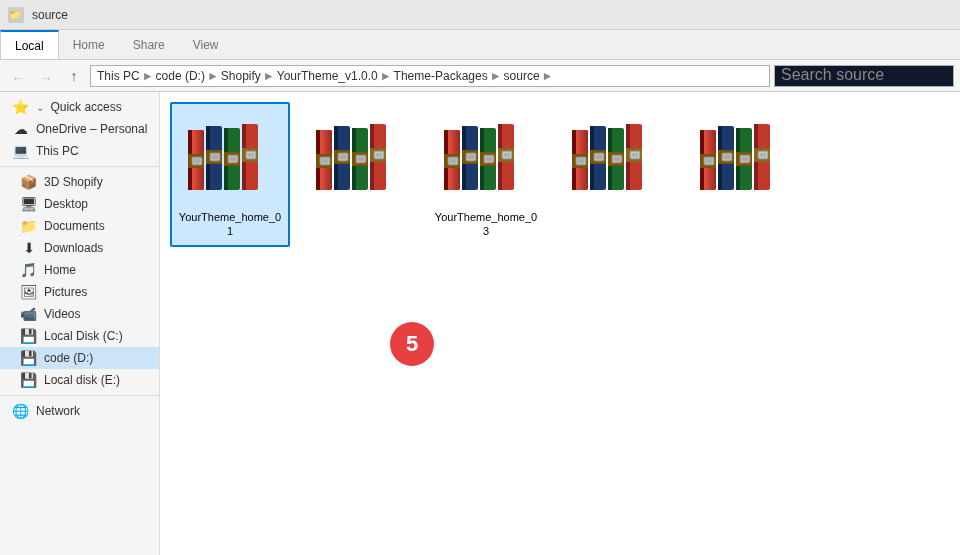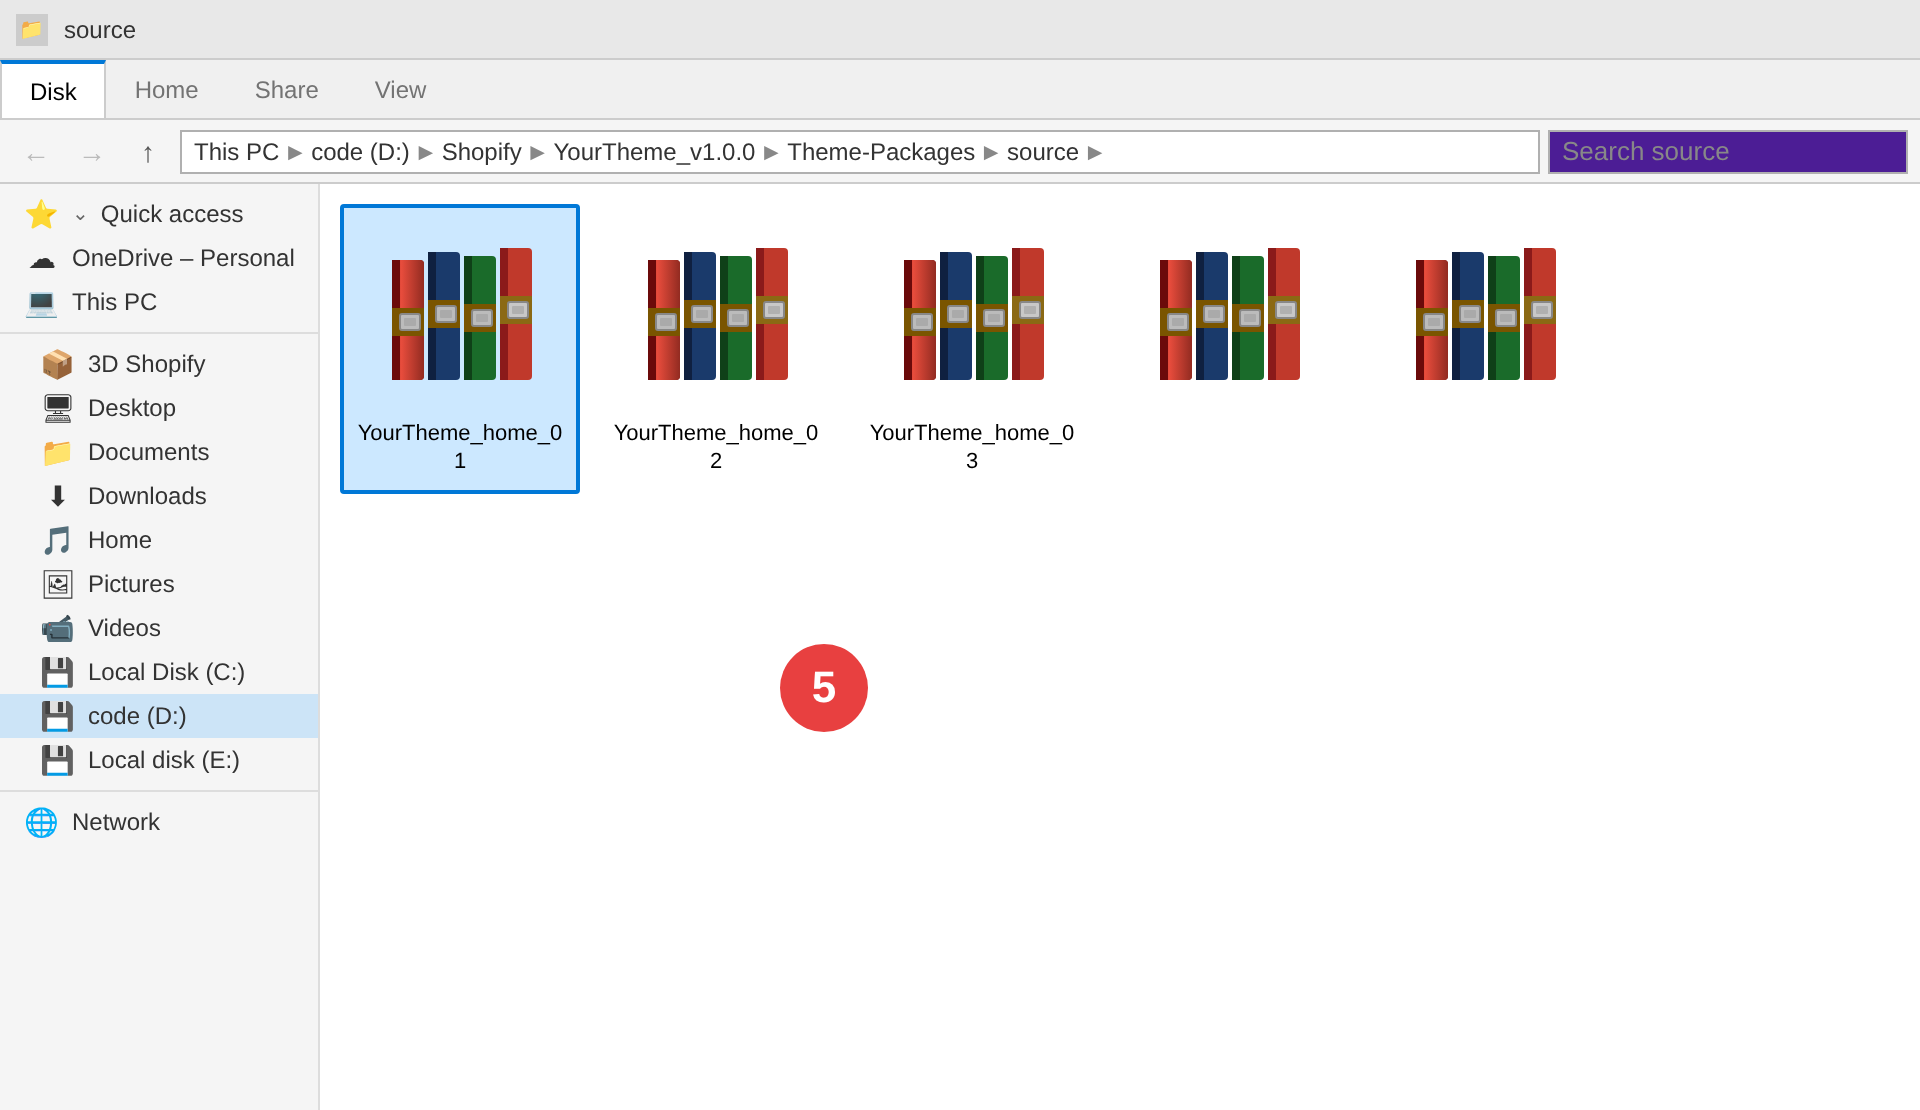--- a/index.html
+++ b/index.html
@@ -68,25 +68,24 @@
       align-items: center;
       padding: 0 6px;
       font-size: 12px;
       color: #333;
     }
     .path-sep { color: #888; margin: 0 2px; }
     .search-box {
       width: 180px;
       height: 22px;
       border: 1px solid #b0b0b0;
-      background: #4c1d95;
+      background: #0f172a;
       padding: 0 6px;
-      font-size: 13px;
-      display: flex;
-      align-items: center;
+      font-size: 16px;
+      display: flex;
       color: #888;
     }
 
     
     .main-layout {
       display: flex;
       height: calc(555px - 30px - 30px - 32px);
     }
 
     
@@ -121,21 +120,21 @@
     .file-grid {
       display: flex;
       flex-wrap: wrap;
       gap: 8px;
       align-content: flex-start;
     }
     .file-item {
       width: 120px;
       display: flex;
       flex-direction: column;
-      align-items: flex-end;
+      align-items: flex-start;
       padding: 6px;
       cursor: pointer;
       border: 2px solid transparent;
       border-radius: 2px;
     }
     .file-item.selected {
       border-color: #0078d7;
       background: #cce8ff;
     }
     .file-icon-wrapper {
@@ -182,21 +181,21 @@
 <body>
 
 <div class="title-bar">
   <div class="title-bar-icons">
     <div class="title-icon">📁</div>
   </div>
   <span class="title-text">source</span>
 </div>
 
 <div class="ribbon">
-  <div class="ribbon-tab active">Disk</div>
+  <div class="ribbon-tab active">Local</div>
   <div class="ribbon-tab">Home</div>
   <div class="ribbon-tab">Share</div>
   <div class="ribbon-tab">View</div>
 </div>
 
 <div class="address-bar">
   <button class="nav-btn disabled">←</button>
   <button class="nav-btn disabled">→</button>
   <button class="nav-btn">↑</button>
   <div class="address-path">
@@ -361,21 +360,20 @@
 
     <defs>
       <linearGradient id="grad1" x1="0" y1="0" x2="1" y2="0">
         <stop offset="0%" stop-color="#c0392b"></stop>
         <stop offset="30%" stop-color="#e74c3c"></stop>
         <stop offset="100%" stop-color="#922b21"></stop>
       </linearGradient>
     </defs>
   </svg>
           </div>
-          <div class="file-label">YourTheme_home_02</div>
         </div>
         <div class="file-item">
           <div class="file-icon-wrapper">
             <svg width="80" height="80" viewBox="0 0 80 80" xmlns="http://www.w3.org/2000/svg">
 
     <rect x="2" y="12" width="16" height="60" rx="2" fill="#8B1A1A"></rect>
     <rect x="2" y="12" width="16" height="60" rx="2" fill="url(#grad1)"></rect>
     <rect x="2" y="12" width="4" height="60" fill="#6B0A0A"></rect>
     <rect x="2" y="36" width="16" height="14" fill="#7a5500"></rect>
     <rect x="6" y="39" width="10" height="8" rx="1" fill="#bbb" stroke="#888" stroke-width="1"></rect>

